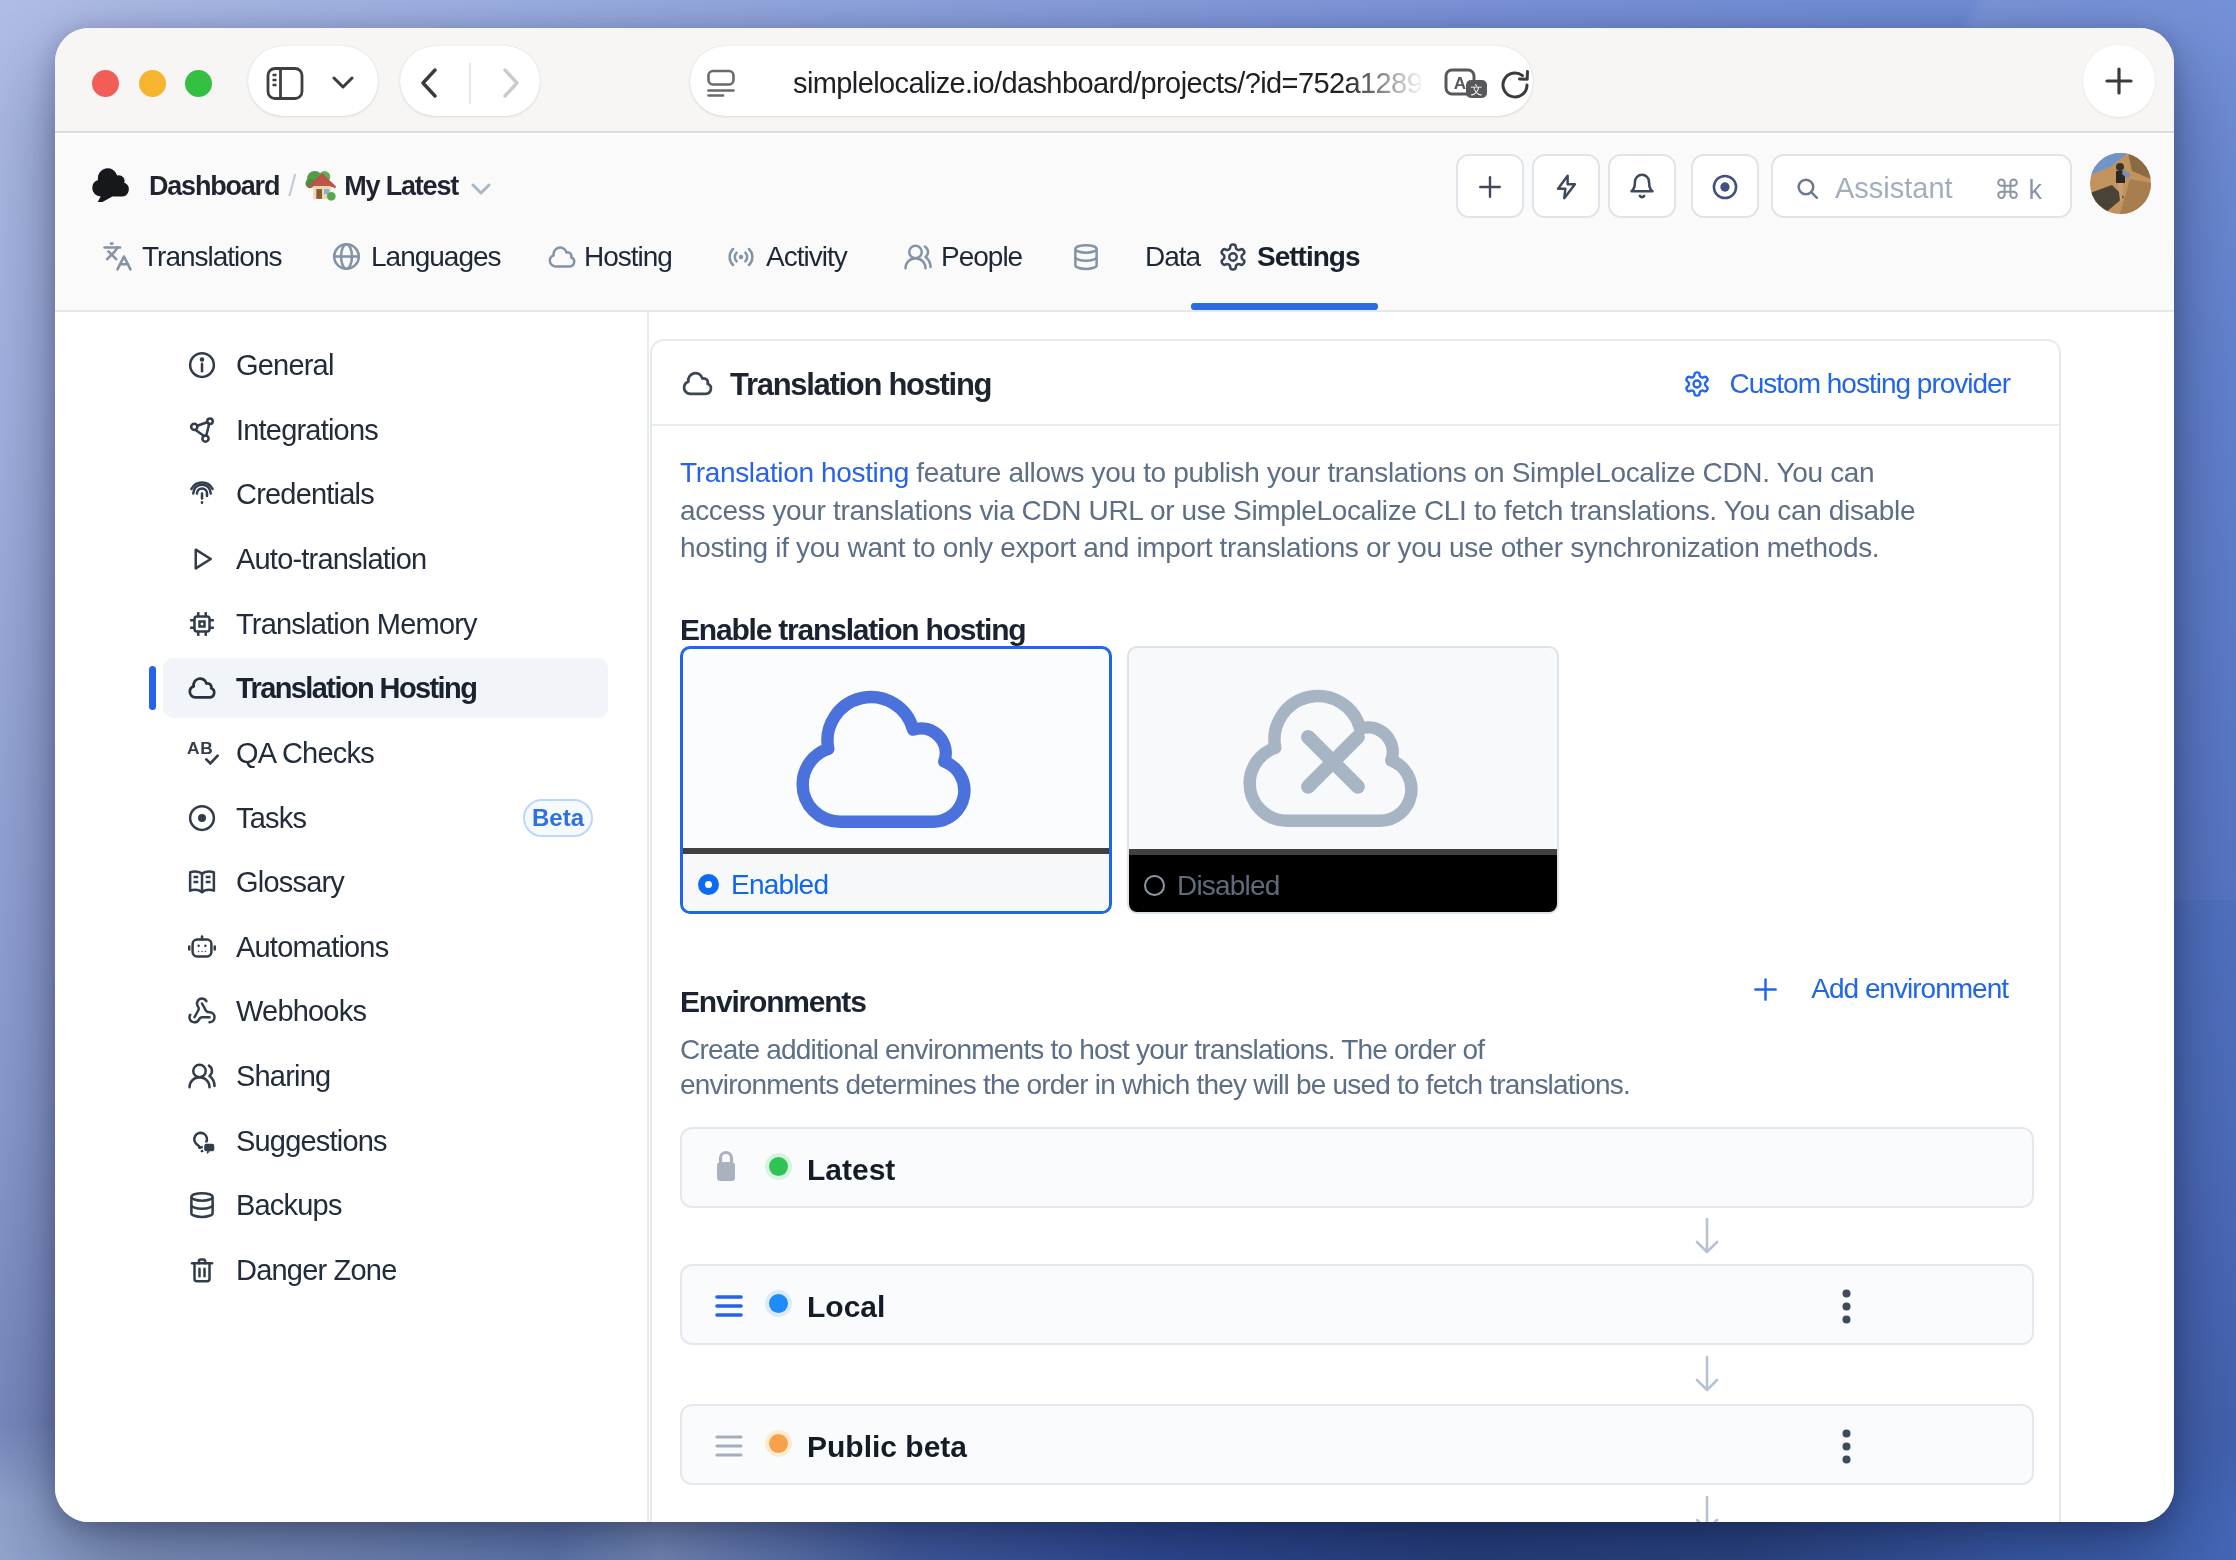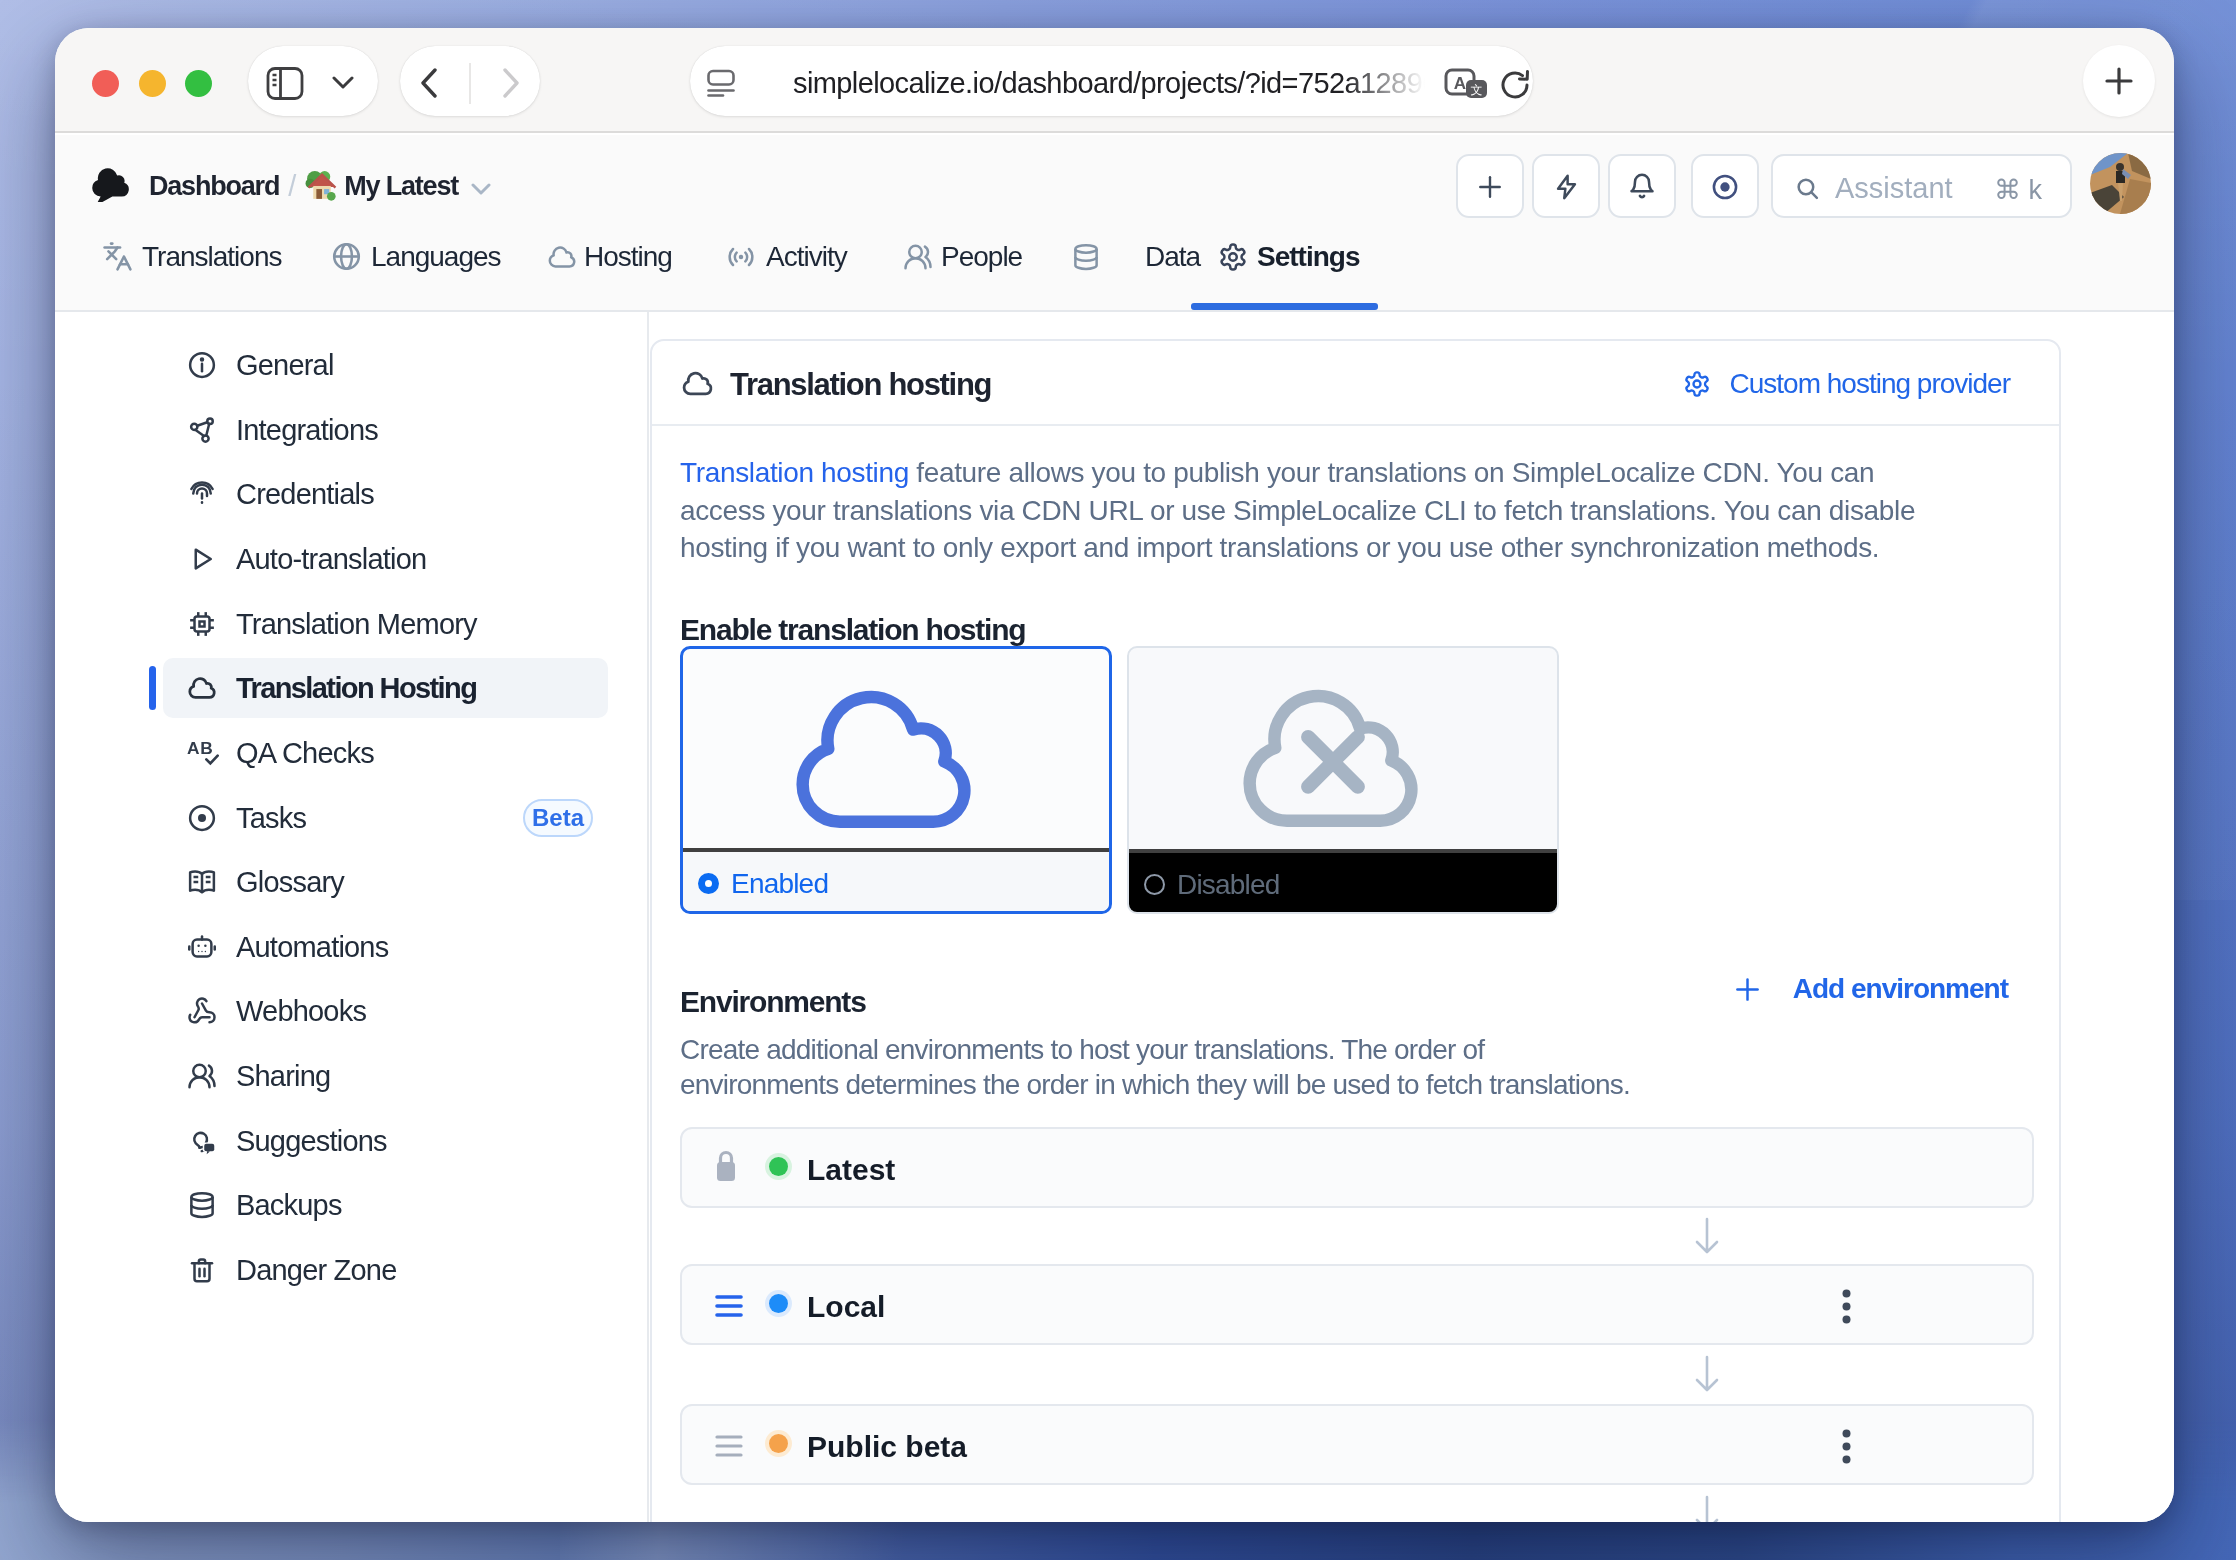--- a/index.html
+++ b/index.html
@@ -64,21 +64,21 @@
   .cardtitle { position:absolute; left:78px; top:26px; font-size:31px; font-weight:700; letter-spacing:-1.3px; color:#1e2430; }
   .bluelink { color:#2166e8; font-size:28px; letter-spacing:-1px; white-space:nowrap; }
   .para { position:absolute; left:28px; top:113px; font-size:28px; letter-spacing:-0.35px; line-height:37.6px; color:#5d6e87; white-space:nowrap; }
   .para a { color:#2563eb; text-decoration:none; }
   .h2 { position:absolute; font-size:30px; font-weight:700; letter-spacing:-1.2px; color:#1b2330; }
 
   .optcard { position:absolute; top:305px; width:432px; height:268px; border-radius:10px; }
   .optcard.on { left:28px; border:3px solid #1f66e8; background:#fbfcfd; }
   .optcard.off { left:475px; border:2px solid #dde3ea; background:#f8f9fb; }
   .optfoot { position:absolute; left:0; bottom:0; width:100%; height:63px;
-    border-top:4px solid #404040; display:flex; align-items:center; padding-top:4px;
+    border-top:6px solid #404040; display:flex; align-items:center; padding-top:4px;
     border-radius:0 0 8px 8px; }
   .on .optfoot { background:#f6f8fa; }
   .off .optfoot { background:#000000; }
   .radio { margin-left:15px; width:21px; height:21px; border-radius:50%; flex:0 0 auto; }
   .radio.sel { background:#fff; border:7px solid #0b6cf2; }
   .radio.un { background:transparent; border:2.6px solid #8e99a8; }
   .optlbl { margin-left:12px; font-size:28px; letter-spacing:-0.8px; }
   .on .optlbl { color:#1166ee; font-weight:500; }
   .off .optlbl { color:#5f6b7a; font-weight:500; }
 
@@ -454,21 +454,21 @@
           <path d="M2.25 15a4.5 4.5 0 0 0 4.5 4.5H18a3.75 3.75 0 0 0 1.332-7.257 3 3 0 0 0-3.758-3.848 5.25 5.25 0 0 0-10.233 2.33A4.502 4.502 0 0 0 2.25 15Z"></path>
           <path d="M9.3 9.4 L15.3 15.4 M15.3 9.4 L9.3 15.4" stroke-width="1.7"></path>
         </svg>
       <div class="optfoot">
           <div class="radio un"></div>
           <div class="optlbl">Disabled</div>
         </div>
     </div>
 
     <div class="h2" style="left:28px; top:644px;">Environments</div>
-    <div class="abs" style="right:51px; top:632px; display:flex; align-items:center; gap:32px;font-weight:bold;">
+    <div class="abs" style="right:51px; top:632px; display:flex; align-items:center; gap:32px;">
     <svg width="27" height="27" viewBox="0 0 24 24" fill="none" stroke="#2166e8" stroke-width="2.2" stroke-linecap="round">
           <line x1="12" y1="3" x2="12" y2="21"></line>
           <line x1="3" y1="12" x2="21" y2="12"></line>
         </svg>
     <span class="bluelink">Add environment</span>
       </div>
     <div class="abs" style="left:28px; top:692px; font-size:28px; letter-spacing:-0.8px; line-height:34.5px; color:#5d6e87; white-space:nowrap;">Create additional environments to host your translations. The order of<br>environments determines the order in which they will be used to fetch translations.</div>
 
     <div class="envrow" style="top:786px;">
       <svg class="abs" style="left:33px; top:20px;" width="22" height="35" viewBox="0 0 22 35">

